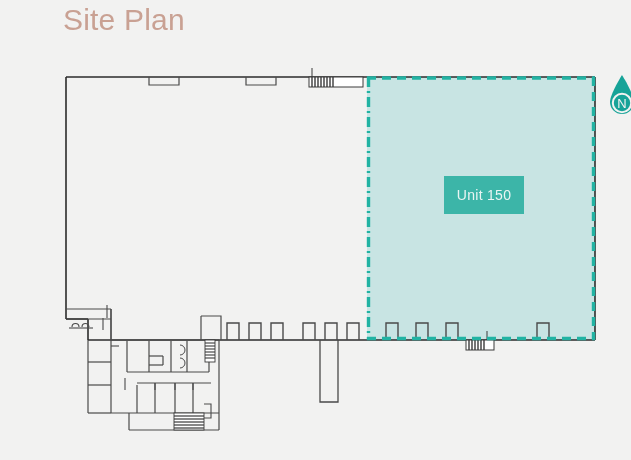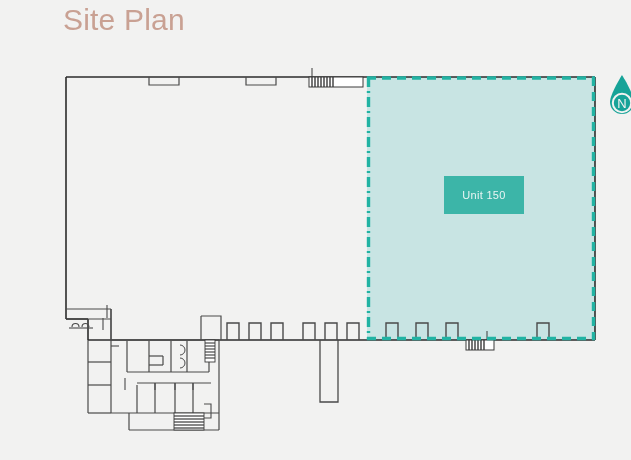--- a/index.html
+++ b/index.html
@@ -43,21 +43,21 @@
   #unit-label-badge {
     position: absolute;
     left: 403px;
     top: 176px;
     width: 80px;
     height: 38px;
     background: #3cb5a8;
     display: flex;
     align-items: center;
     justify-content: center;
-    font-size: 11px;
+    font-size: 14px;
     color: #e9f5f3;
     letter-spacing: 0.3px;
     user-select: none;
     cursor: pointer;
   }
   #north-arrow-wrap {
     position: absolute;
     left: 563px;
     top: 73px;
     width: 36px;

